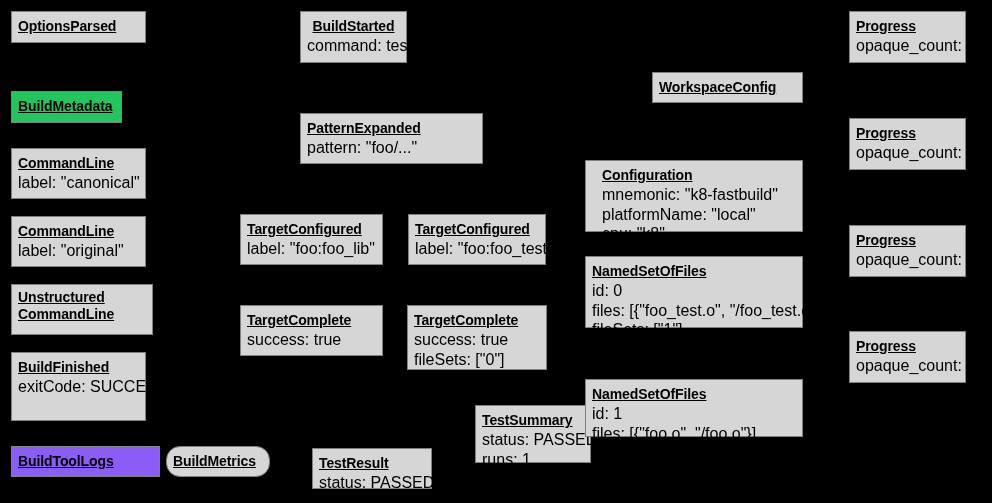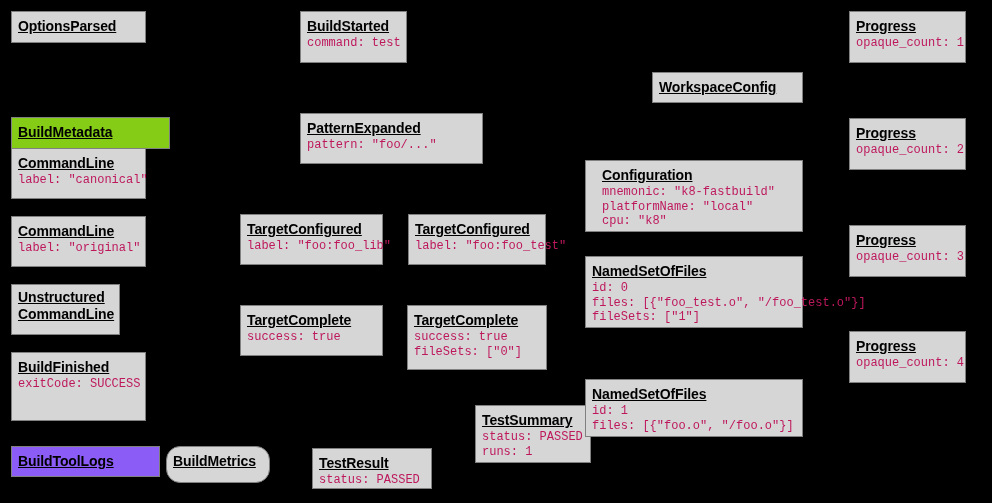--- a/index.html
+++ b/index.html
@@ -29,50 +29,49 @@
     display: inline-block;
     font-size: 14px;
     font-weight: bold;
     text-decoration: underline;
     letter-spacing: -0.1px;
     white-space: pre-line;
     margin: 0 0 1px 0;
     color: #000000;
   }
   .node-fields {
-    font-size: 12px;
+    font-size: 16px;
     font-weight: normal;
-    color: #be185d;
-    font-family: Liberation Mono, monospace;
+    color: #000000;
   }
   .node-field {
     display: block;
     white-space: nowrap;
   }
 </style>
 </head>
 <body>
 
 <div id="canvas" style="width: 992px; height: 503px; background: rgb(0, 0, 0);">
     <div class="node" style="left: 11px; top: 11px; width: 135px; height: 32px; background: rgb(214, 214, 214); border-color: rgb(128, 128, 128);"><span class="node-title">OptionsParsed</span></div>
-    <div class="node" style="left: 11px; top: 117px; width: 159px; height: 32px; background: #84cc16; border-color: rgb(128, 128, 128);"><span class="node-title">BuildMetadata</span></div>
+    <div class="node" style="left: 11px; top: 91px; width: 111px; height: 32px; background: #22c55e; border-color: rgb(128, 128, 128);"><span class="node-title">BuildMetadata</span></div>
     <div class="node" style="left: 11px; top: 148px; width: 135px; height: 51px; background: rgb(214, 214, 214); border-color: rgb(128, 128, 128);"><span class="node-title">CommandLine</span><div class="node-fields">
         <span class="node-field">label: "canonical"</span>
       </div></div>
     <div class="node" style="left: 11px; top: 216px; width: 135px; height: 51px; background: rgb(214, 214, 214); border-color: rgb(128, 128, 128);"><span class="node-title">CommandLine</span><div class="node-fields">
         <span class="node-field">label: "original"</span>
       </div></div>
-    <div class="node" style="left: 11px; top: 284px; width: 109px; height: 51px; background: rgb(214, 214, 214); border-color: rgb(128, 128, 128);"><span class="node-title">Unstructured
+    <div class="node" style="left: 11px; top: 284px; width: 142px; height: 51px; background: rgb(214, 214, 214); border-color: rgb(128, 128, 128);"><span class="node-title">Unstructured
 CommandLine</span></div>
     <div class="node" style="left: 11px; top: 352px; width: 135px; height: 69px; background: rgb(214, 214, 214); border-color: rgb(128, 128, 128);"><span class="node-title">BuildFinished</span><div class="node-fields">
         <span class="node-field">exitCode: SUCCESS</span>
       </div></div>
     <div class="node" style="left: 11px; top: 446px; width: 149px; height: 31px; background: #8b5cf6; border-color: rgb(128, 128, 128);"><span class="node-title">BuildToolLogs</span></div>
-    <div class="node" style="left: 166px; top: 446px; width: 104px; height: 37px; background: rgb(214, 214, 214); border-color: rgb(128, 128, 128); border-radius: 14px;"><span class="node-title">BuildMetrics</span></div>
-    <div class="node" style="left: 300px; top: 11px; width: 107px; height: 52px; background: rgb(214, 214, 214); border-color: rgb(128, 128, 128);"><span class="node-title">BuildStarted</span><div class="node-fields">
+    <div class="node" style="left: 166px; top: 446px; width: 104px; height: 31px; background: rgb(214, 214, 214); border-color: rgb(128, 128, 128); border-radius: 14px;"><span class="node-title">BuildMetrics</span></div>
+    <div class="node" style="left: 300px; top: 11px; width: 107px; height: 52px; background: rgb(214, 214, 214); border-color: rgb(128, 128, 128); text-align: center;"><span class="node-title">BuildStarted</span><div class="node-fields">
         <span class="node-field">command: test</span>
       </div></div>
     <div class="node" style="left: 300px; top: 113px; width: 183px; height: 51px; background: rgb(214, 214, 214); border-color: rgb(128, 128, 128);"><span class="node-title">PatternExpanded</span><div class="node-fields">
         <span class="node-field">pattern: "foo/..."</span>
       </div></div>
     <div class="node" style="left: 240px; top: 214px; width: 143px; height: 51px; background: rgb(214, 214, 214); border-color: rgb(128, 128, 128);"><span class="node-title">TargetConfigured</span><div class="node-fields">
         <span class="node-field">label: "foo:foo_lib"</span>
       </div></div>
     <div class="node" style="left: 408px; top: 214px; width: 138px; height: 51px; background: rgb(214, 214, 214); border-color: rgb(128, 128, 128);"><span class="node-title">TargetConfigured</span><div class="node-fields">
         <span class="node-field">label: "foo:foo_test"</span>

